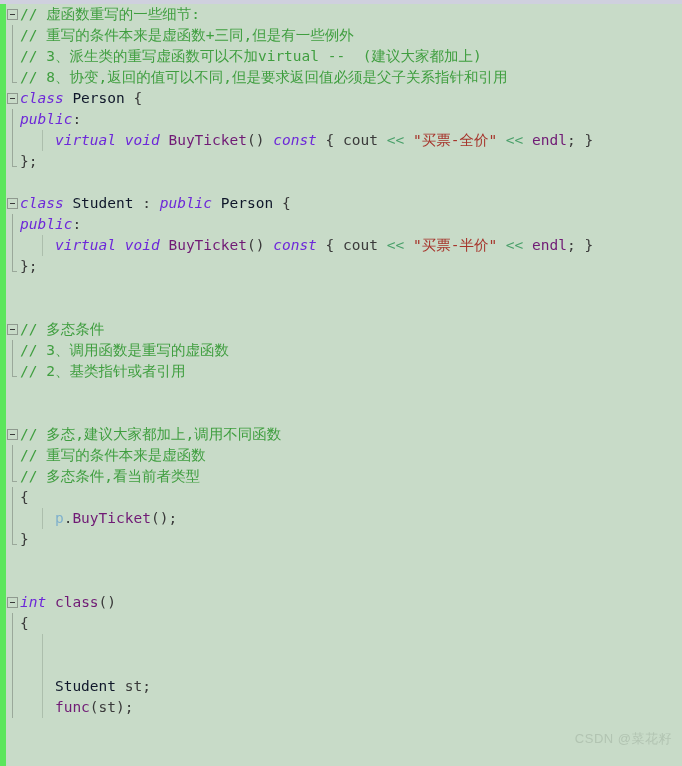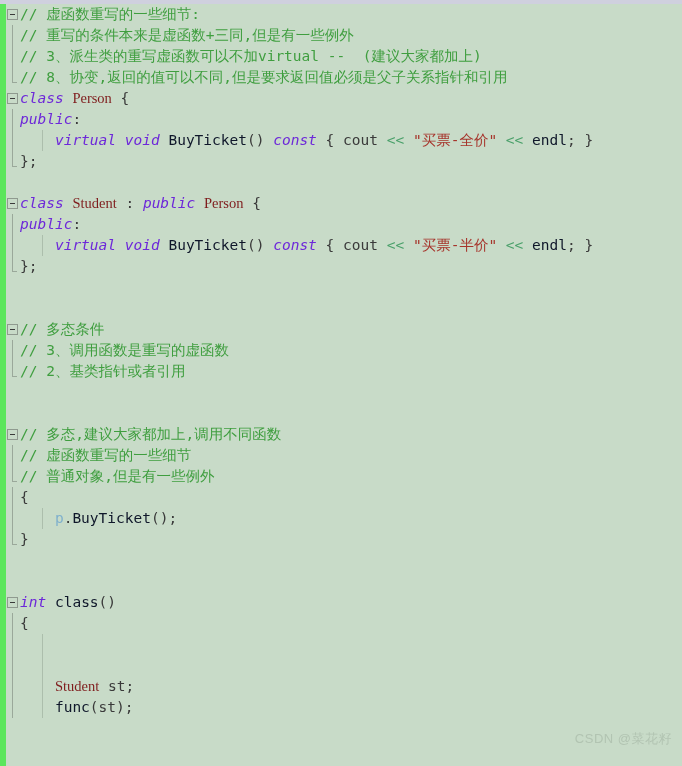--- a/index.html
+++ b/index.html
@@ -127,22 +127,22 @@
     left: 42px;
     top: 0;
     width: 1px;
     height: 21px;
     background: rgba(150,165,150,0.55);
   }
 
   
   .cmt   { color: #3f9e3f; }           
   .kw    { color: #6d28d9; font-style: italic; }           
-  .type  { color: #7f1d1d; font-family: Liberation Serif, serif; }           
-  .fn    { color: #0f172a; }           
+  .type  { color: #0f172a; }           
+  .fn    { color: #701a75; }           
   .str   { color: #a6342b; }           
   .op    { color: #4aa06a; }           
   .plain { color: #3a3a3a; }           
   .var   { color: #7fb0cc; }
 
   .watermark {
     position: absolute;
     right: 10px;
     bottom: 18px;
     font-family: "Liberation Sans", sans-serif;
@@ -177,22 +177,22 @@
       <div class="line fold-line indent-guide"><span class="plain">    </span><span class="kw">virtual</span><span class="plain"> </span><span class="kw">void</span><span class="plain"> </span><span class="fn">BuyTicket</span><span class="plain">() </span><span class="kw">const</span><span class="plain"> { </span><span class="plain">cout</span><span class="plain"> </span><span class="op">&lt;&lt;</span><span class="plain"> </span><span class="str">"买票-半价"</span><span class="plain"> </span><span class="op">&lt;&lt;</span><span class="plain"> </span><span class="fn">endl</span><span class="plain">; }</span></div>
       <div class="line fold-end"><span class="plain">};</span></div>
       <div class="line"></div>
       <div class="line"></div>
       <div class="line"><span class="fold-box"></span><span class="cmt">// 多态条件</span></div>
       <div class="line fold-line"><span class="cmt">// 3、调用函数是重写的虚函数</span></div>
       <div class="line fold-end"><span class="cmt">// 2、基类指针或者引用</span></div>
       <div class="line"></div>
       <div class="line"></div>
       <div class="line"><span class="fold-box"></span><span class="cmt">// 多态,建议大家都加上,调用不同函数</span></div>
-      <div class="line fold-line"><span class="cmt">// 虚函数重写的一些细节</span></div>
-      <div class="line fold-end"><span class="cmt">// 普通对象,但是有一些例外</span></div>
+      <div class="line fold-line"><span class="cmt">// 重写的条件本来是虚函数</span></div>
+      <div class="line fold-end"><span class="cmt">// 多态条件,看当前者类型</span></div>
       <div class="line fold-line"><span class="plain">{</span></div>
       <div class="line fold-line indent-guide"><span class="plain">    </span><span class="var">p</span><span class="plain">.</span><span class="fn">BuyTicket</span><span class="plain">();</span></div>
       <div class="line fold-end"><span class="plain">}</span></div>
       <div class="line"></div>
       <div class="line"></div>
       <div class="line"><span class="fold-box"></span><span class="kw">int</span><span class="plain"> </span><span class="fn">class</span><span class="plain">()</span></div>
       <div class="line fold-line"><span class="plain">{</span></div>
       <div class="line fold-line indent-guide"></div>
       <div class="line fold-line indent-guide"></div>
       <div class="line fold-line indent-guide"><span class="plain">    </span><span class="type">Student</span><span class="plain"> </span><span class="plain">st</span><span class="plain">;</span></div>

